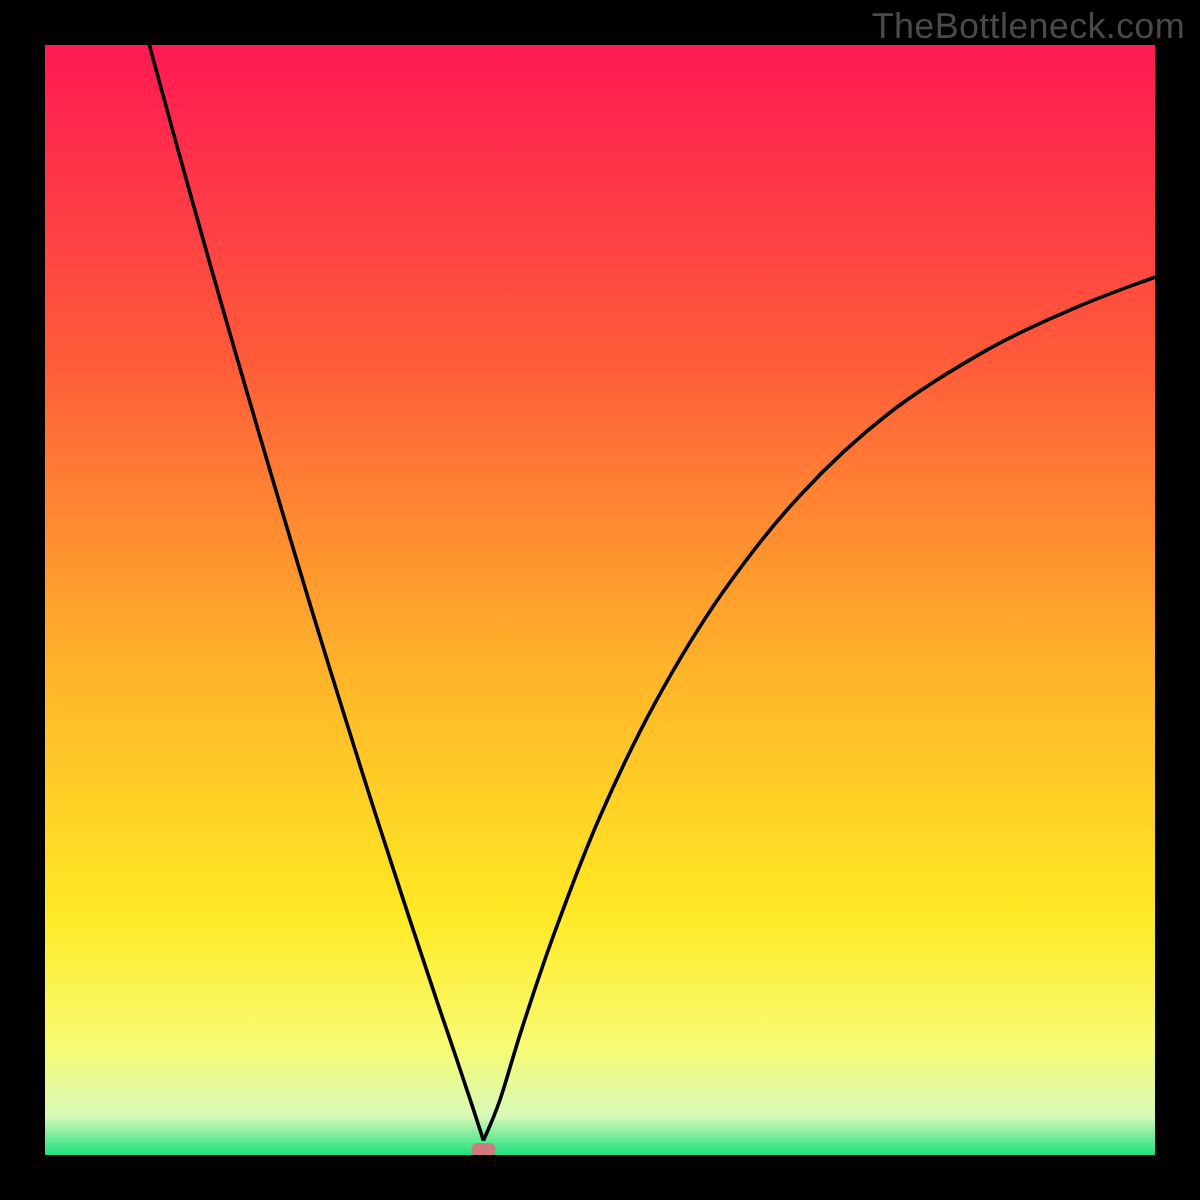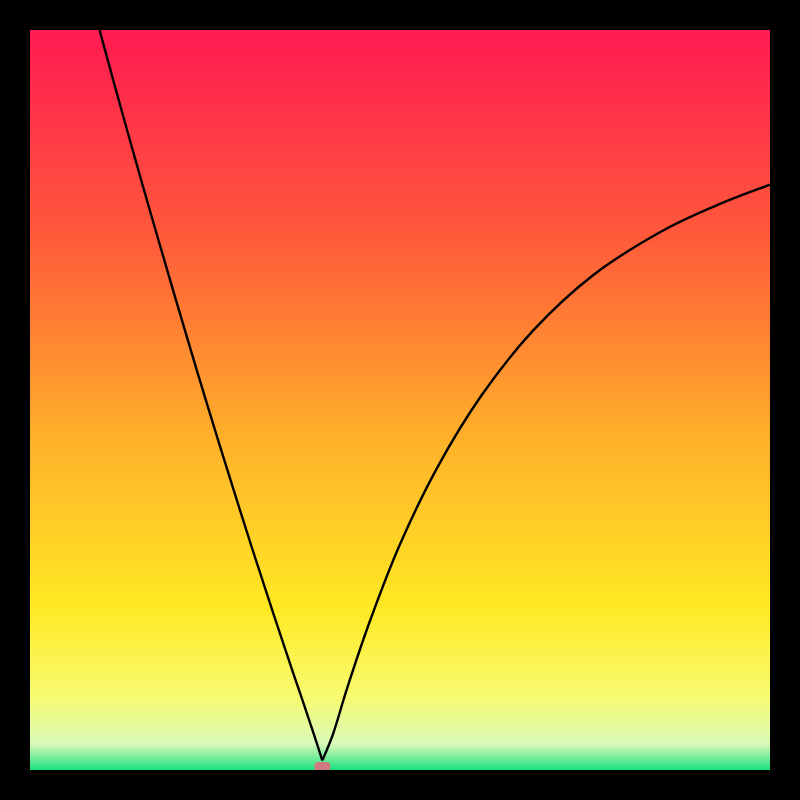--- a/index.html
+++ b/index.html
@@ -34,20 +34,21 @@
     left: 30px;
     width: 740px;
     height: 740px;
   }
   svg { display: block; }
 </style>
 </head>
 <body>
 
 <div class="frame">
+  <div class="watermark">TheBottleneck.com</div>
 
   <div class="plot-wrap">
     <svg id="chart-svg" width="740" height="740" viewBox="0 0 740 740">
       <defs>
         <linearGradient id="bg-grad" x1="0" y1="0" x2="0" y2="1">
             <stop offset="0%" stop-color="#ff1a52"></stop>
             <stop offset="28.000000000000004%" stop-color="#ff5a3a"></stop>
             <stop offset="55.00000000000001%" stop-color="#ffb02a"></stop>
             <stop offset="78%" stop-color="#ffe923"></stop>
             <stop offset="90%" stop-color="#f8fb70"></stop>

